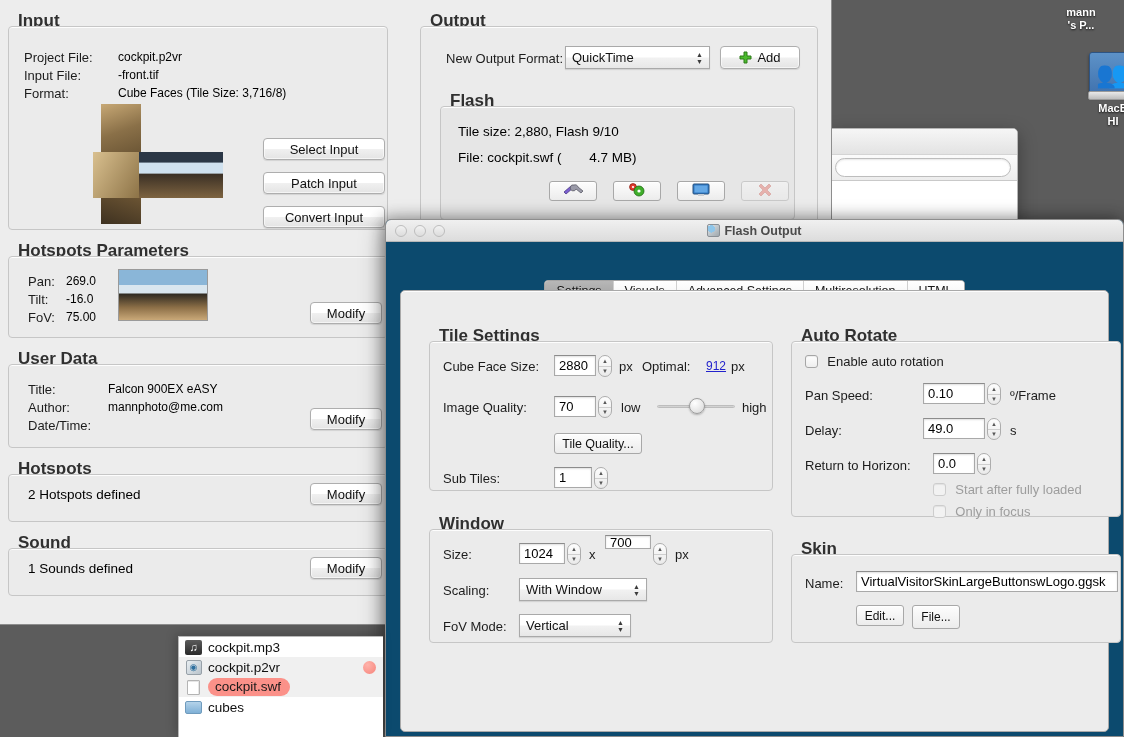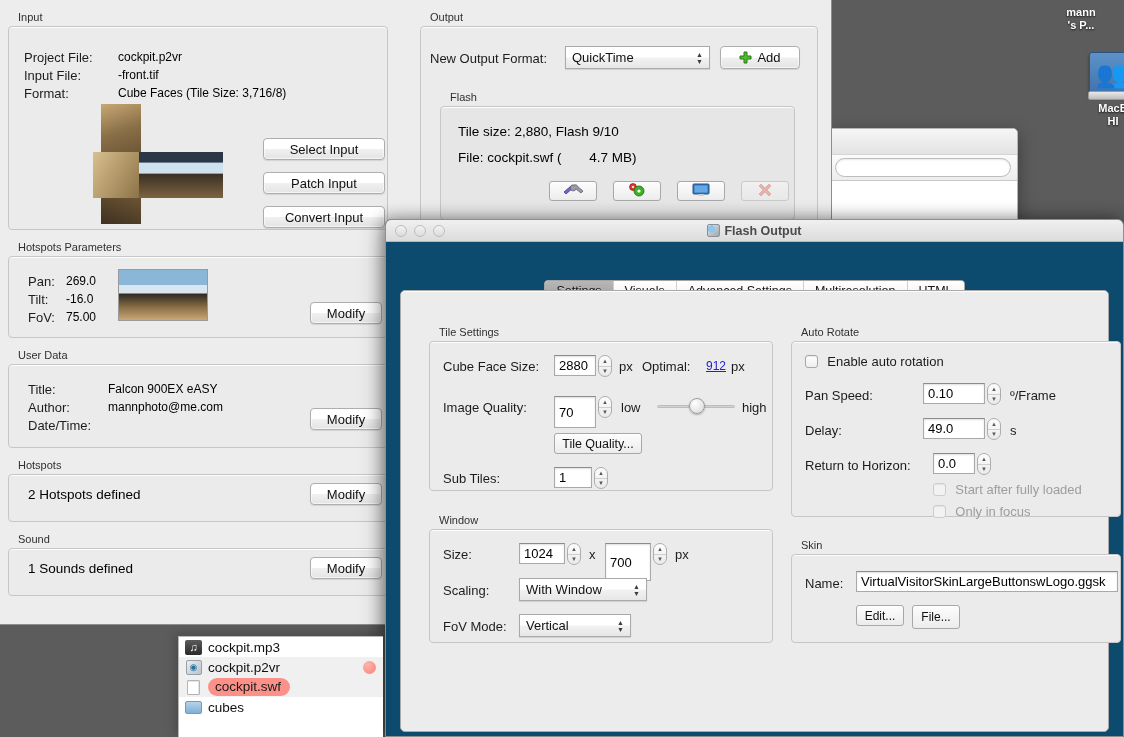--- a/index.html
+++ b/index.html
@@ -80,22 +80,22 @@
     border-right: 1px solid #8d8d8d;
     border-bottom: 1px solid #8d8d8d;
     overflow: hidden;
   }
   #main-window .mw-inner { position: relative; width: 100%; height: 100%; }
 
   
   .grp { position: absolute; }
   .grp > .grp-title {
     position: absolute; top: -1px; left: 8px;
-    font-size: 11px; color: #303030;
-    background: transparent; padding: 0 2px;
+    font-size: 17px; color: #303030;
+    background: transparent; padding: 0 2px; font-weight: bold;
   }
   .grp > .grp-box {
     position: absolute; top: 14px; left: 0; right: 0; bottom: 0;
     background: #ebebeb;
     border: 1px solid #c6c6c6;
     border-radius: 4px;
     box-shadow: inset 0 1px 0 #fdfdfd;
   }
 
   .lbl { font-size: 13px; color: #1c1c1c; }
@@ -436,21 +436,21 @@
     <div class="grp-title">Sound</div>
     <div class="grp-box"></div>
     <div style="position:absolute; left:20px; top:27px; font-size:13.5px;">1 Sounds defined</div>
     <div class="btn" style="position:absolute; left:302px; top:23px; width:72px; height:22px;">Modify</div>
   </div>
 
   <div class="grp" style="left:420px; top:12px; width:398px; height:215px;">
     <div class="grp-title">Output</div>
     <div class="grp-box"></div>
 
-    <div style="position:absolute; left:10px; top:39px;" class="lbl">New Output Format:</div>
+    <div style="position:absolute; left:26px; top:39px;" class="lbl">New Output Format:</div>
     <div class="popup" style="position:absolute; left:145px; top:34px; width:145px; height:23px;">
       <span>QuickTime</span>
       <span class="arrows">▲<br>▼</span>
     </div>
     <div class="btn" style="position:absolute; left:300px; top:34px; width:80px; height:23px;">
       <span style="display:inline-block; width:13px; height:13px; margin-right:5px; position:relative;">
         <svg width="13" height="13" viewBox="0 0 13 13">
               <path d="M5,1 h3 v4 h4 v3 h-4 v4 h-3 v-4 h-4 v-3 h4 z" fill="#4cbb2e" stroke="#2d7a18" stroke-width="1"></path>
             </svg>
       </span>
@@ -542,21 +542,21 @@
         <div class="stepper" style="position:absolute; left:169px; top:28px;">
           <div>▲</div>
           <div>▼</div>
         </div>
         <div style="position:absolute; left:190px; top:32px;" class="lbl">px</div>
         <div style="position:absolute; left:213px; top:32px;" class="lbl">Optimal:</div>
         <div style="position:absolute; left:277px; top:32px;" class="link">912</div>
         <div style="position:absolute; left:302px; top:32px;" class="lbl">px</div>
 
         <div style="position:absolute; left:14px; top:73px;" class="lbl">Image Quality:</div>
-        <div class="tf" style="position:absolute; left:125px; top:69px; width:42px; height:32px;text-align:right;">70</div>
+        <div class="tf" style="position:absolute; left:125px; top:69px; width:42px; height:21px;text-align:right;">70</div>
         <div class="stepper" style="position:absolute; left:169px; top:69px;">
           <div>▲</div>
           <div>▼</div>
         </div>
         <div style="position:absolute; left:192px; top:73px;" class="lbl">low</div>
         <div class="slider" style="position:absolute; left:228px; top:71px; width:78px;">
           <div class="track"></div>
           <div class="knob" id="iq-knob" style="left: 32px;"></div>
         </div>
         <div style="position:absolute; left:313px; top:73px;" class="lbl">high</div>
@@ -575,21 +575,21 @@
         <div class="grp-title">Window</div>
         <div class="grp-box"></div>
 
         <div style="position:absolute; left:14px; top:32px;" class="lbl">Size:</div>
         <div class="tf" style="position:absolute; left:90px; top:28px; width:46px; height:21px;">1024</div>
         <div class="stepper" style="position:absolute; left:138px; top:28px;">
           <div>▲</div>
           <div>▼</div>
         </div>
         <div style="position:absolute; left:160px; top:32px;" class="lbl">x</div>
-        <div class="tf" style="position:absolute; left:176px; top:28px; width:46px; height:38px;">700</div>
+        <div class="tf" style="position:absolute; left:176px; top:20px; width:46px; height:14px;">700</div>
         <div class="stepper" style="position:absolute; left:224px; top:28px;">
           <div>▲</div>
           <div>▼</div>
         </div>
         <div style="position:absolute; left:246px; top:32px;" class="lbl">px</div>
 
         <div style="position:absolute; left:14px; top:68px;" class="lbl">Scaling:</div>
         <div class="popup" style="position:absolute; left:90px; top:63px; width:128px; height:23px;">
           <span>With Window</span>
           <span class="arrows">▲<br>▼</span>

